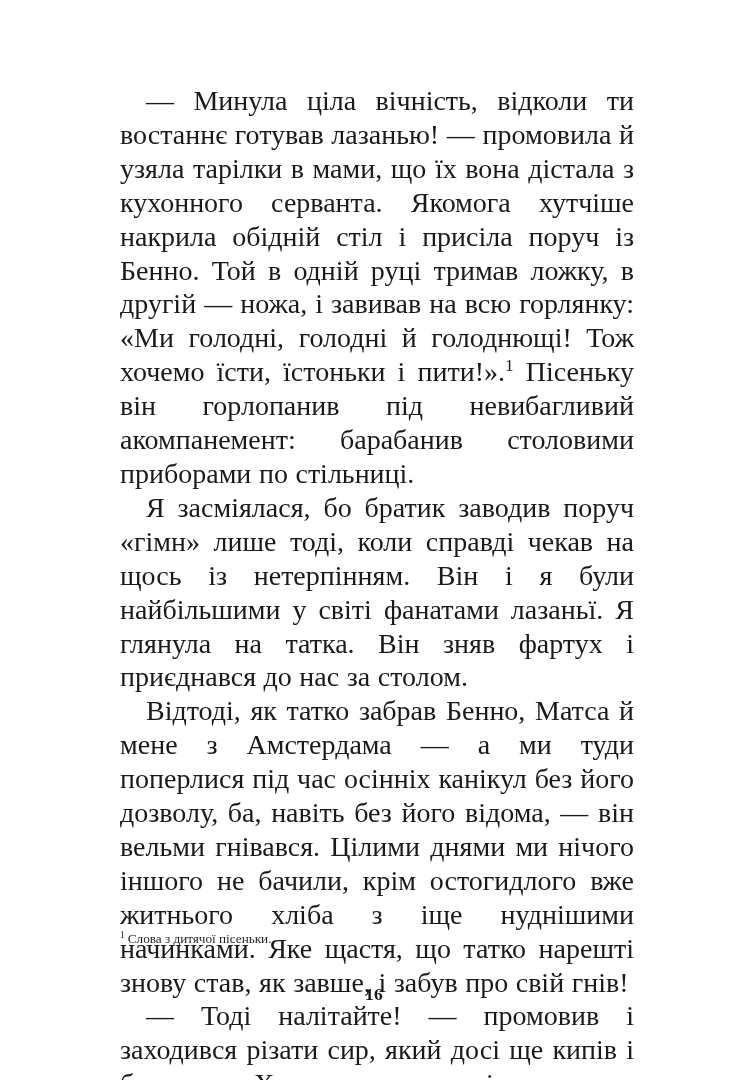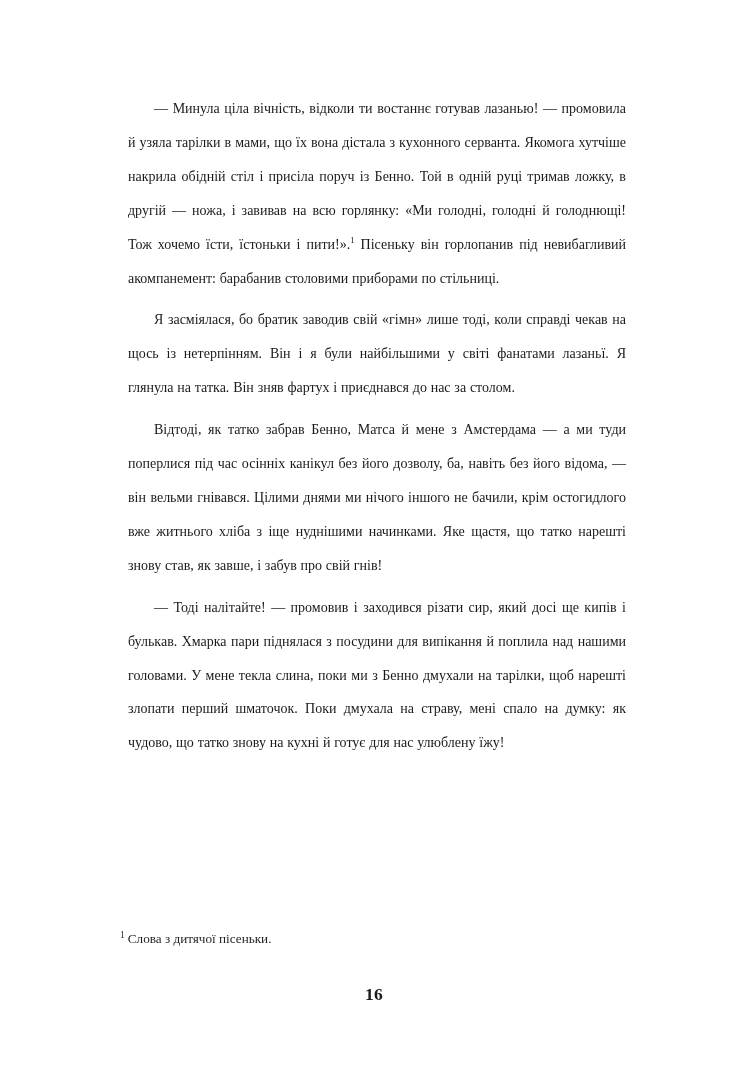--- a/index.html
+++ b/index.html
@@ -27,22 +27,22 @@
   }
 
   .text-block {
     position: absolute;
     left: 120px;
     top: 84px;
     width: 514px;
   }
 
   .para {
-    margin: 8px;
-    font-size: 14px;
+    margin: 0;
+    font-size: 28px;
     line-height: 33.9px;
     text-align: justify;
     text-indent: 26px;
     hyphens: manual;
     -webkit-hyphens: manual;
     word-spacing: 0.02em;
   }
 
   .fn-ref {
     font-size: 0.62em;
@@ -86,21 +86,21 @@
 </style>
 </head>
 <body>
 
 <div class="page">
 
   <div class="text-block">
 
     <p class="para"><span>— Минула ціла вічність, відколи ти востаннє готував лазанью! — промовила й узяла тарілки в мами, що їх вона дістала з кухонного серванта. Якомога хутчіше накрила обідній стіл і присіла поруч із Бенно. Той в одній руці тримав ложку, в другій — ножа, і завивав на всю горлянку: «Ми голодні, голодні й голоднющі! Тож хочемо їсти, їстоньки і пити!».</span><sup class="fn-ref">1</sup><span> Пісеньку він горлопанив під невибагливий акомпанемент: барабанив столовими приборами по стільниці.</span></p>
 
-    <p class="para">Я засміялася, бо братик заводив свій «гімн» лише тоді, коли справді чекав на щось із нетерпінням. Він і я були найбільшими у світі фанатами лазаньї. Я глянула на татка. Він зняв фартух і приєднався до нас за столом.</p>
+    <p class="para">Я засміялася, бо братик заводив поруч «гімн» лише тоді, коли справді чекав на щось із нетерпінням. Він і я були найбільшими у світі фанатами лазаньї. Я глянула на татка. Він зняв фартух і приєднався до нас за столом.</p>
 
     <p class="para">Відтоді, як татко забрав Бенно, Матса й мене з Амстердама — а ми туди поперлися під час осінніх канікул без його дозволу, ба, навіть без його відома, — він вельми гнівався. Цілими днями ми нічого іншого не бачили, крім остогидлого вже житнього хліба з іще нуднішими начинками. Яке щастя, що татко нарешті знову став, як завше, і забув про свій гнів!</p>
 
     <p class="para">— Тоді налітайте! — промовив і заходився різати сир, який досі ще кипів і булькав. Хмарка пари піднялася з посудини для випікання й поплила над нашими головами. У мене текла слина, поки ми з Бенно дмухали на тарілки, щоб нарешті злопати перший шматочок. Поки дмухала на страву, мені спало на думку: як чудово, що татко знову на кухні й готує для нас улюблену їжу!</p>
 
   </div>
 
   <div class="footnote-area">
     <p class="footnote"><span class="fn-marker">1</span><span>Слова з дитячої пісеньки.</span></p>
   </div>

